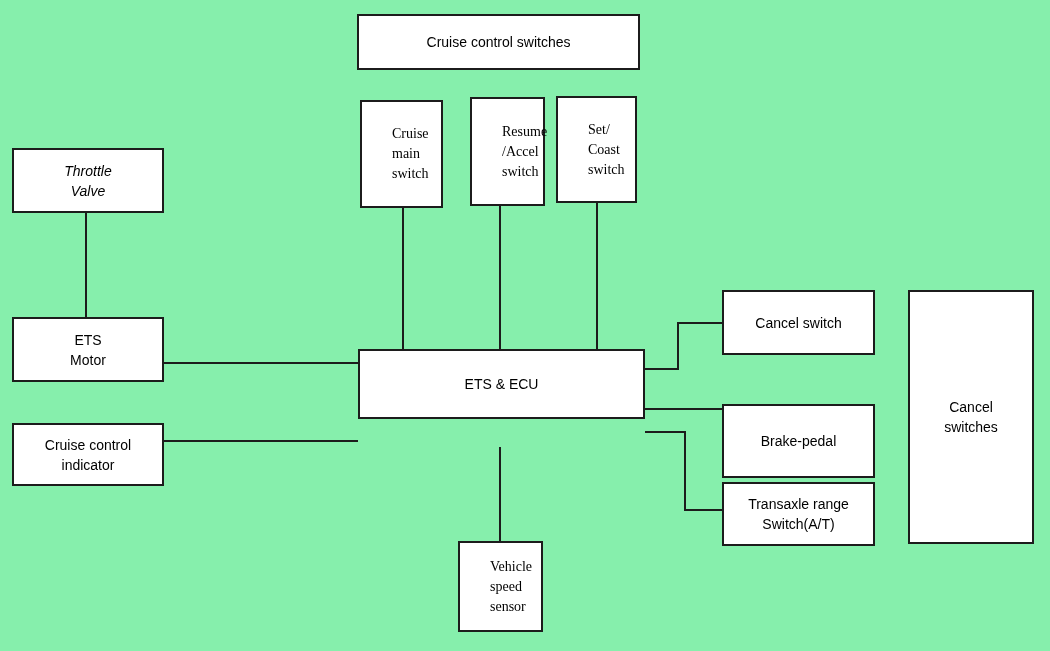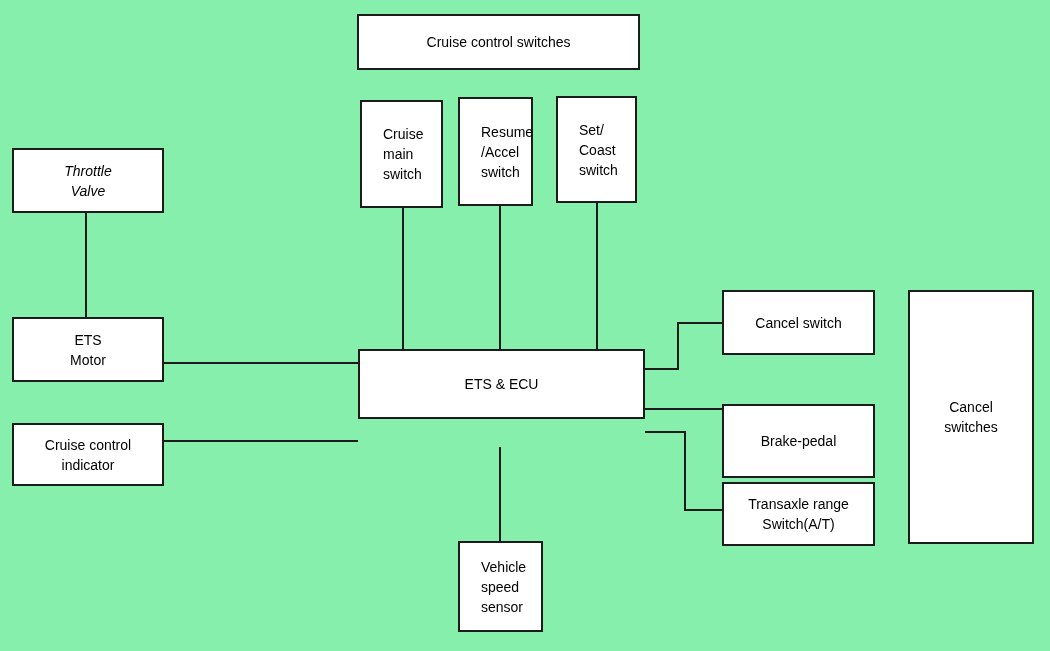--- a/index.html
+++ b/index.html
@@ -16,27 +16,27 @@
     position:absolute;
     box-sizing:border-box;
     border:2px solid #1c1c1c;
     background:#ffffff;
     display:flex;
     flex-direction:column;
     justify-content:center;
     line-height:20px;
   }
   .center{align-items:center;text-align:center;}
-  .left{align-items:flex-start;text-align:left;padding-left:21px;}
+  .left{align-items:flex-start;text-align:left;padding-left:30px;font-family:Liberation Serif, serif;}
   .line{position:absolute;background:#1c1c1c;}
 
   
   #n-ccs {left:357px;top:14px;width:283px;height:56px;}
   #n-cms {left:360px;top:100px;width:83px;height:108px;}
-  #n-ras {left:458px;top:97px;width:75px;height:109px;}
+  #n-ras {left:470px;top:97px;width:75px;height:109px;}
   #n-scs {left:556px;top:96px;width:81px;height:107px;}
   #n-tv  {left:12px;top:148px;width:152px;height:65px;font-style:italic;}
   #n-em  {left:12px;top:317px;width:152px;height:65px;}
   #n-cci {left:12px;top:423px;width:152px;height:63px;}
   #n-ecu {left:358px;top:349px;width:287px;height:70px;}
   #n-cs  {left:722px;top:290px;width:153px;height:65px;}
   #n-bp  {left:722px;top:404px;width:153px;height:74px;}
   #n-trs {left:722px;top:482px;width:153px;height:64px;}
   #n-csw {left:908px;top:290px;width:126px;height:254px;}
   #n-vss {left:458px;top:541px;width:85px;height:91px;}

